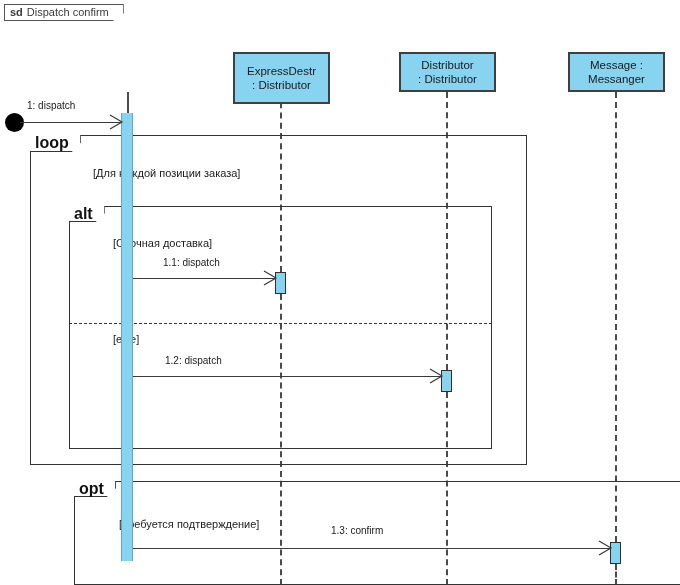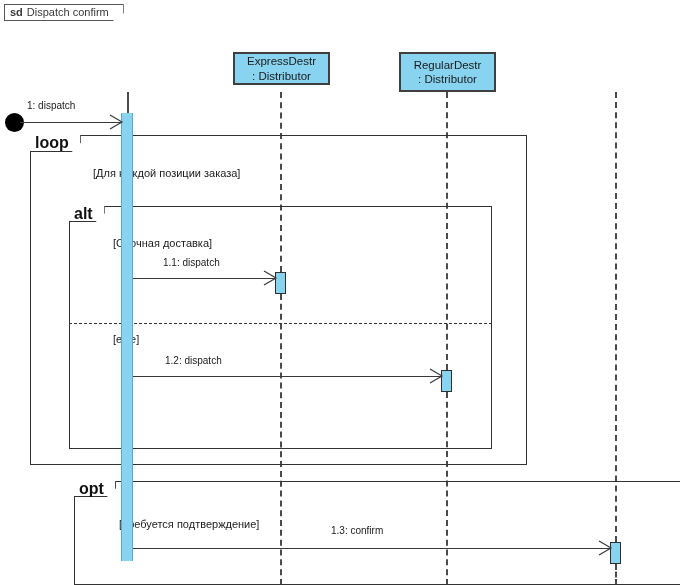--- a/index.html
+++ b/index.html
@@ -177,30 +177,34 @@
   <div class="op-tab" style="left:74px; top:481px; height:16px;">opt</div>
   <div class="guard" style="left:119px; top:519px;">[Требуется подтверждение]</div>
 
   <div class="activation tall" style="left:121px; top:113px; width:12px; height:45px;"></div>
   <div class="activation tall" style="left:121px; top:158px; width:12px; height:403px;"></div>
   <div class="activation" style="left:275px; top:272px; width:11px; height:22px;"></div>
   <div class="activation" style="left:441px; top:370px; width:11px; height:22px;"></div>
   <div class="activation" style="left:610px; top:542px; width:11px; height:22px;"></div>
 
 
-  <div class="lifeline-box" style="left:233px; top:52px; width:97px; height:33px;justify-content:center;">
+  <div class="lifeline-box" style="left:233px; top:52px; width:97px; height:52px;justify-content:center;">
     <span>ExpressDestr</span>
     <span>: Distributor</span>
   </div>
 
   <div class="lifeline-box" style="left:399px; top:52px; width:97px; height:40px;">
-    <span>RegularDestr</span>
+    <span>Distributor</span>
     <span>: Distributor</span>
   </div>
 
+  <div class="lifeline-box" style="left:568px; top:52px; width:97px; height:40px;">
+    <span>Message :</span>
+    <span>Messanger</span>
+  </div>
 
   <div class="found-dot" style="left:5px; top:113px; width:19px; height:19px;"></div>
   <div class="msg-line" style="left:20px; top:122px; width:101px;"></div>
   <div class="msg-label" style="left:27px; top:101px;">1: dispatch</div>
   <div class="arrowhead" style="left:108px; top:115px;">
     <svg width="16" height="16" viewBox="0 0 16 16">
       <path d="M2,0 L14,7 L2,14" fill="none" stroke="#3a3a3a" stroke-width="1.2"></path>
     </svg>
   </div>
 

